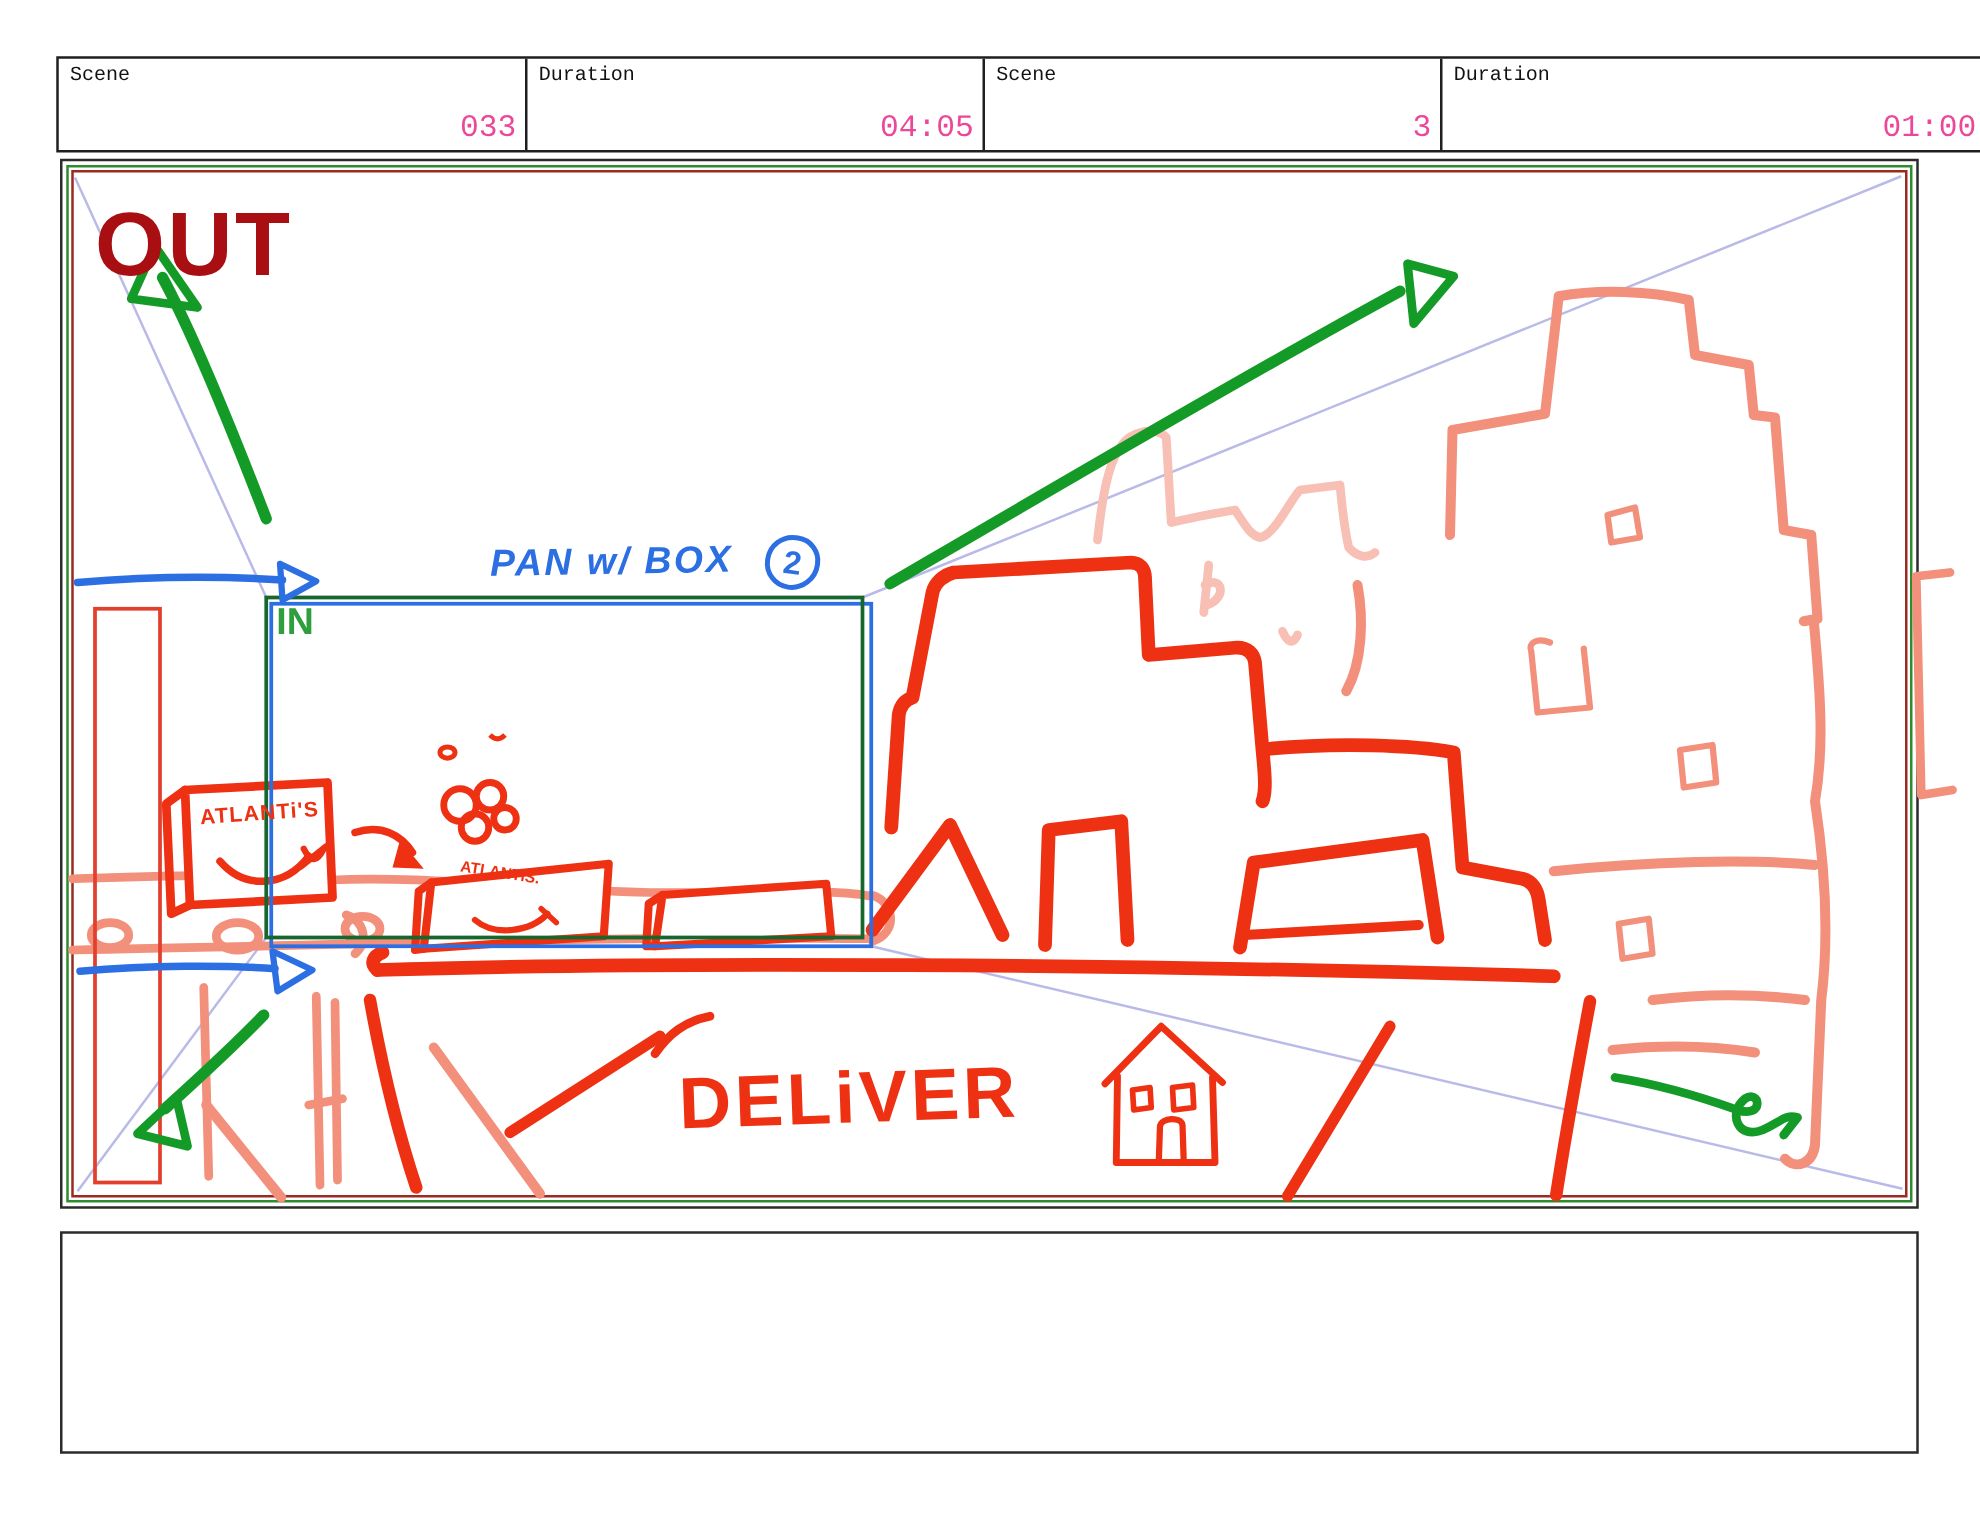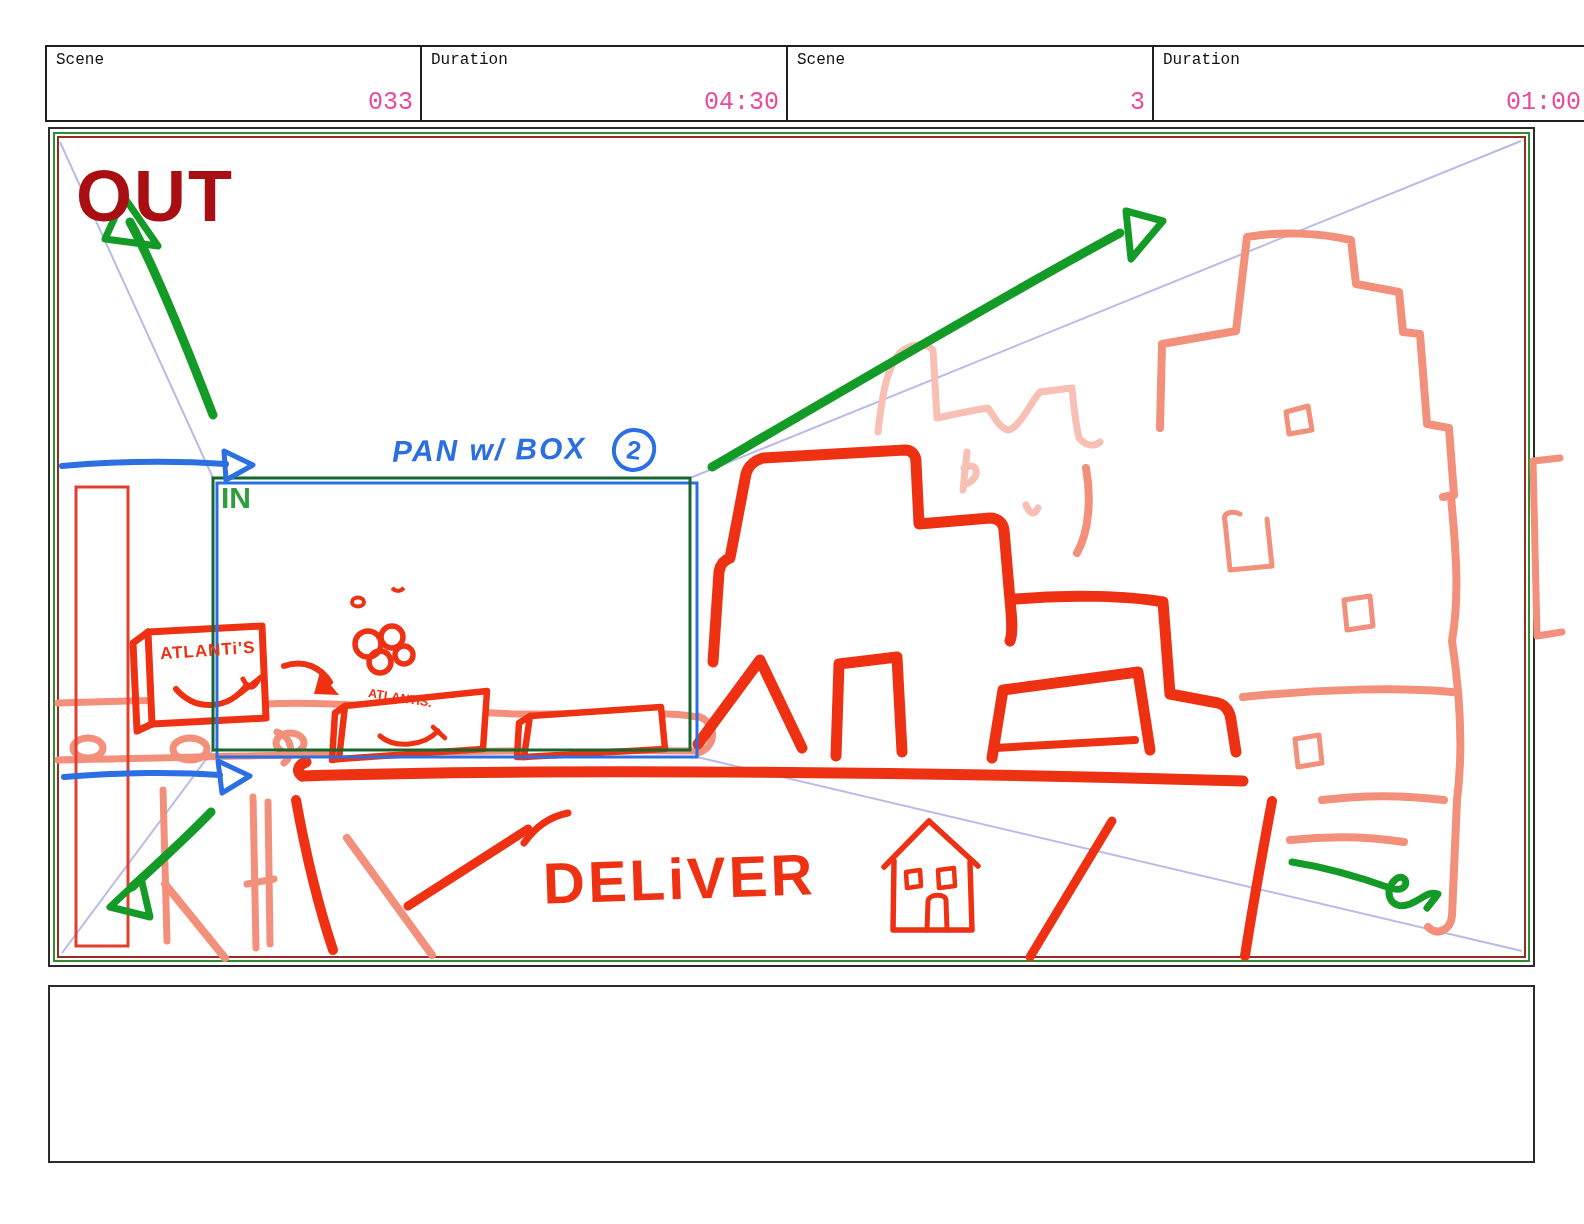--- a/index.html
+++ b/index.html
@@ -45,21 +45,21 @@
 
 <div class="page">
 
   <div class="header-table">
     <div class="header-cell" style="width:375px">
       <div class="hc-label">Scene</div>
       <div class="hc-value">033</div>
     </div>
     <div class="header-cell" style="width:366px">
       <div class="hc-label">Duration</div>
-      <div class="hc-value">04:30</div>
+      <div class="hc-value">04:05</div>
     </div>
     <div class="header-cell" style="width:366px">
       <div class="hc-label">Scene</div>
       <div class="hc-value">3</div>
     </div>
     <div class="header-cell" style="flex:1">
       <div class="hc-label">Duration</div>
       <div class="hc-value">01:00</div>
     </div>
   </div>

